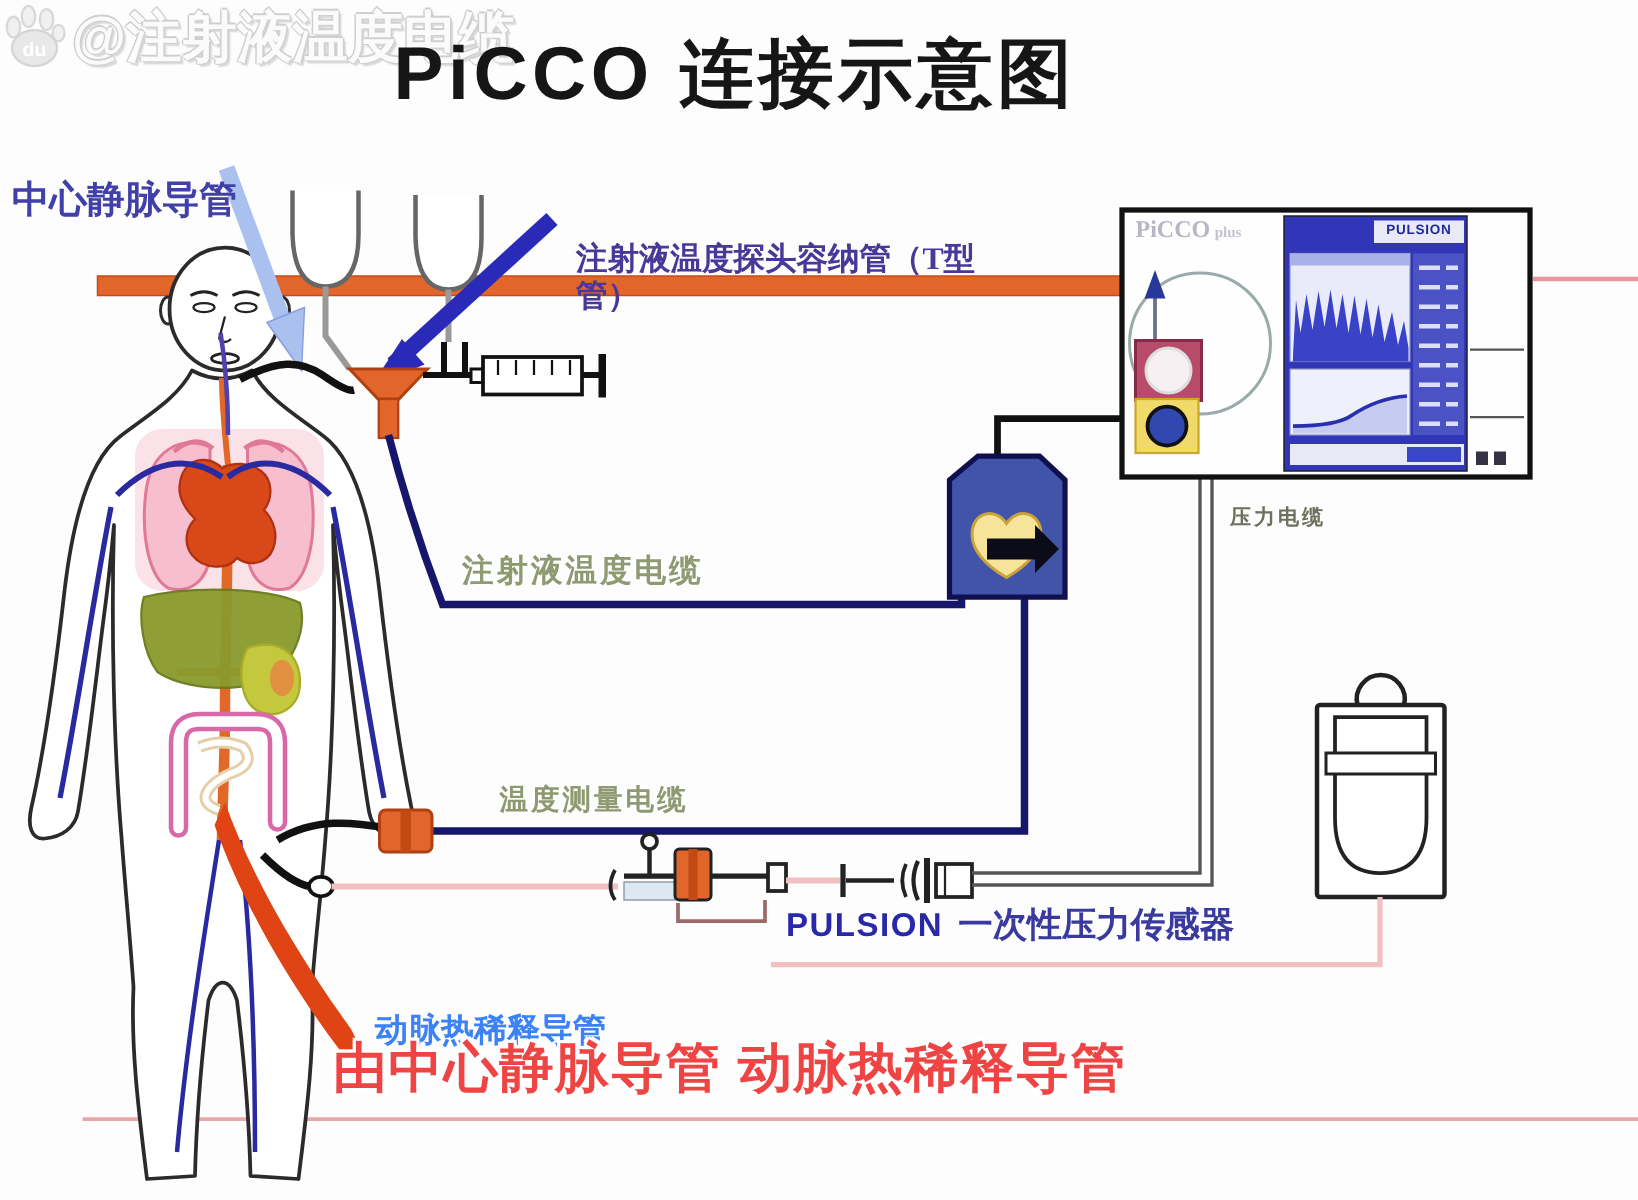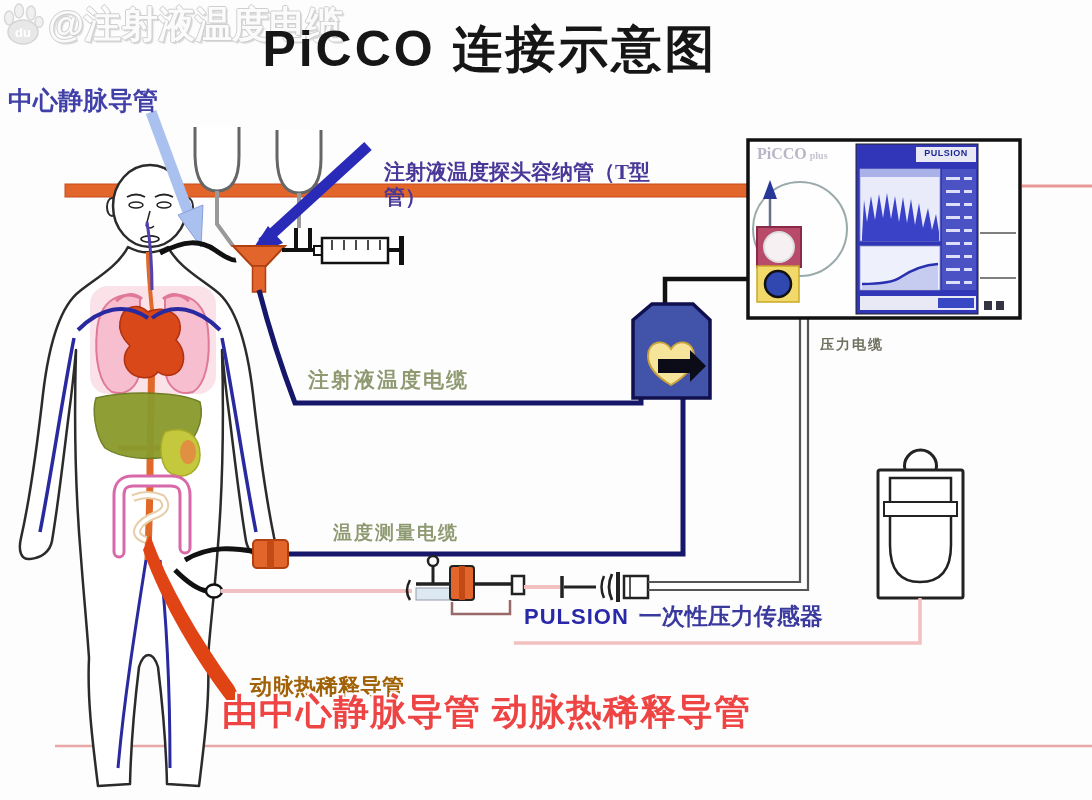--- a/index.html
+++ b/index.html
@@ -3,31 +3,31 @@
 <meta charset="utf-8">
 <style>
   html,body{margin:0;padding:0;background:#fff;}
   #stage{position:relative;width:1092px;height:800px;background:#fdfdfd;overflow:hidden;
          font-family:"Liberation Sans","DejaVu Sans",sans-serif;}
   #art{position:absolute;left:0;top:0;width:1092px;height:800px;}
   .label{position:absolute;white-space:nowrap;font-weight:bold;
          font-family:"Liberation Serif","DejaVu Serif",serif;}
   .t-title{left:240px;top:16px;width:500px;text-align:center;font-size:50px;letter-spacing:3px;
            color:#161616;font-family:"Liberation Sans","DejaVu Sans",sans-serif;white-space:nowrap;}
-  .t-cvc{left:8px;top:84px;font-size:25px;color:#4040a8;}
+  .t-cvc{left:8px;top:116px;font-size:25px;color:#4040a8;}
   .t-ttube{left:384px;top:160px;width:300px;font-size:21px;line-height:1.2;color:#4a3898;white-space:normal;font-family:Liberation Serif, serif;}
   .t-inj{left:308px;top:366px;font-size:21px;letter-spacing:2px;color:#8f9a72;
          text-shadow:1px 1px 0 #fff,-1px 1px 0 #fff,1px -1px 0 #fff,-1px -1px 0 #fff;}
   .t-temp{left:333px;top:520px;font-size:19px;letter-spacing:2px;color:#8f9a72;
          text-shadow:1px 1px 0 #fff,-1px 1px 0 #fff,1px -1px 0 #fff,-1px -1px 0 #fff;}
   .t-sensor{left:524px;top:601px;font-size:23px;color:#3a3a9e;}
   .t-sensor .brand{font-family:"Liberation Sans","DejaVu Sans",sans-serif;font-size:22px;
          color:#2828a8;letter-spacing:1px;margin-right:10px;}
   .t-pcable{left:820px;top:336px;font-size:14px;letter-spacing:2px;color:#6f6f5f;}
-  .t-art{left:250px;top:672px;font-size:22px;color:#a16207;z-index:1;}
+  .t-art{left:250px;top:672px;font-size:22px;color:#3b82f6;z-index:1;}
   .t-sub{left:222px;top:688px;font-size:36px;letter-spacing:1px;color:#ef4444;z-index:2;
          font-family:"Liberation Sans","DejaVu Sans",sans-serif;
          text-shadow:2px 0 0 #fff,-2px 0 0 #fff,0 2px 0 #fff,0 -2px 0 #fff,
                      2px 2px 0 #fff,-2px 2px 0 #fff,2px -2px 0 #fff,-2px -2px 0 #fff;}
   .t-model{left:757px;top:145px;font-size:16px;color:#b6b6c6;z-index:3;
          font-family:Liberation Serif, serif;}
   .t-model .sfx{font-size:10px;color:#c4c4d0;margin-left:3px;}
   .t-logo{left:916px;top:148px;width:60px;text-align:center;font-size:9px;color:#1c2898;z-index:3;
          font-family:"Liberation Sans","DejaVu Sans",sans-serif;letter-spacing:0.5px;}
   .t-wm{left:800px;top:742px;display:flex;align-items:center;z-index:3;}

